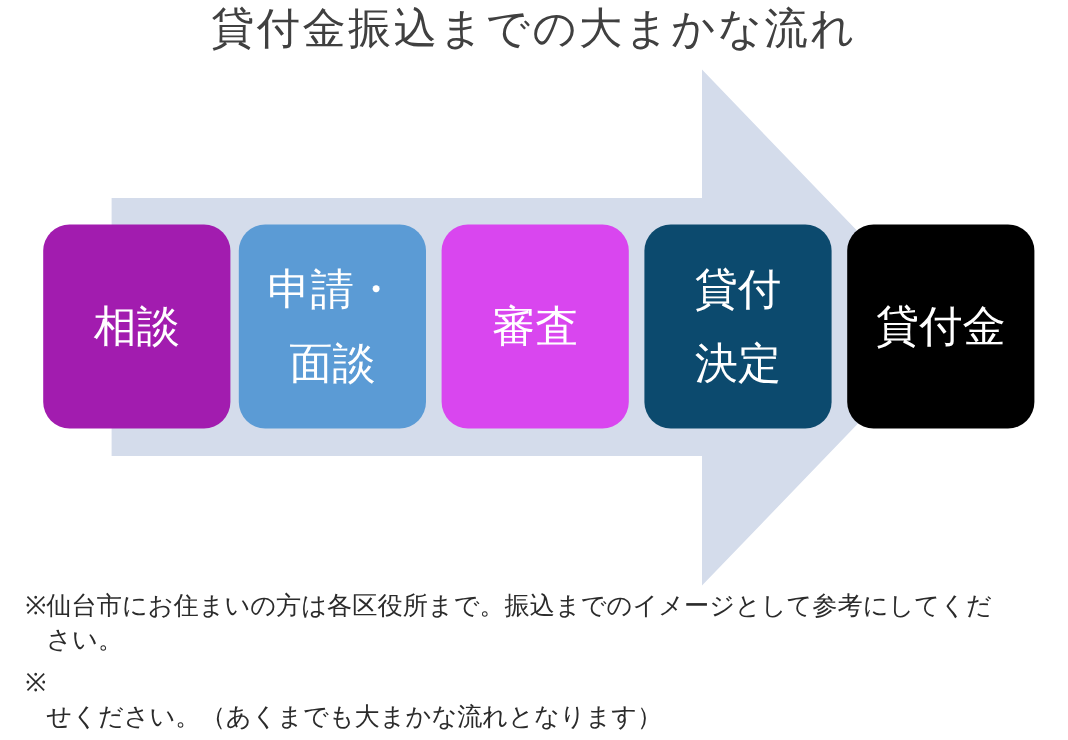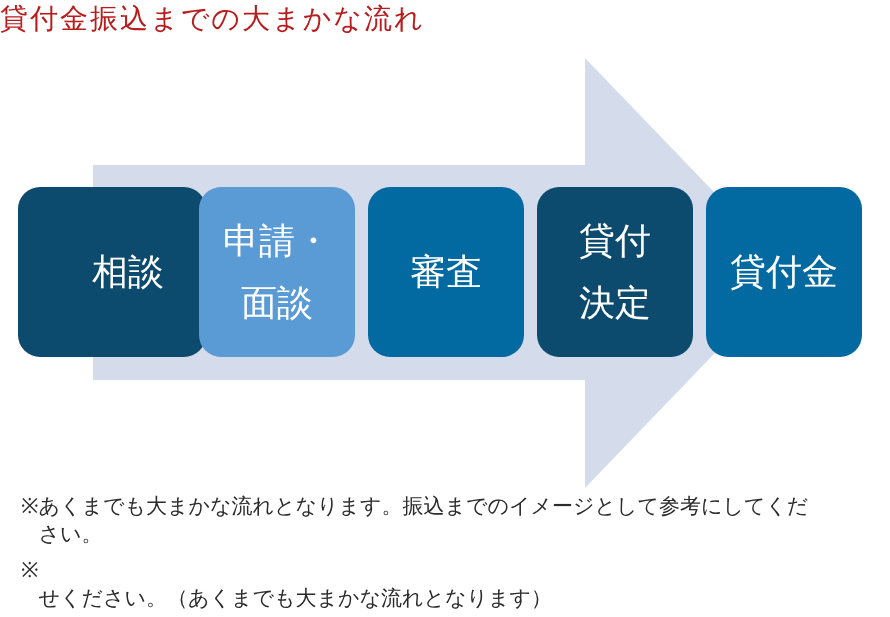--- a/index.html
+++ b/index.html
@@ -14,24 +14,25 @@
     height: 617px;
     background: #ffffff;
     overflow: hidden;
   }
   .title {
     position: absolute;
     top: 0px;
     left: 0;
     width: 100%;
     margin: 0;
-    font-size: 28px;
+    text-align: center;
+    font-size: 36px;
     font-weight: 400;
     letter-spacing: 2px;
-    color: #b91c1c;
+    color: #404040;
     z-index: 3;
   }
   .arrow-svg {
     position: absolute;
     top: 0;
     left: 0;
     z-index: 1;
   }
   .steps {
     position: absolute;
@@ -88,52 +89,52 @@
 <div class="stage">
 
   <h1 class="title">貸付金振込までの大まかな流れ</h1>
 
   <svg class="arrow-svg" width="890" height="617" viewBox="0 0 890 617" aria-hidden="true">
     <polygon points="93,165 585,165 585,58 792,273 585,488 585,380 93,380" fill="#D4DCEB"></polygon>
   </svg>
 
   <div class="steps" style="color: rgb(255, 255, 255);">
 
-    <div class="step" style="left: 18px; background: #0c4a6e; padding-left: 32px;">
+    <div class="step" style="left: 36px; background: #a21caf;">
       <div class="step-line">相談</div>
       <div class="step-line"></div>
     </div>
 
     <div class="step" style="left: 199px; background: rgb(91, 155, 213);">
       <div class="step-line">申請・</div>
       <div class="step-line">面談</div>
     </div>
 
-    <div class="step" style="left: 368px; background: #0369a1;">
+    <div class="step" style="left: 368px; background: #d946ef;">
       <div class="step-line">審査</div>
       <div class="step-line"></div>
     </div>
 
     <div class="step" style="left: 537px; background: #0c4a6e;">
       <div class="step-line">貸付</div>
       <div class="step-line">決定</div>
     </div>
 
-    <div class="step" style="left: 706px; background: #0369a1;">
+    <div class="step" style="left: 706px; background: #000000;">
       <div class="step-line">貸付金</div>
     </div>
 
   </div>
 
   <div class="notes">
 
     <div class="note">
       <span class="note-marker">※</span>
       <span class="note-text">
-        <span>あくまでも大まかな流れとなります。振込までのイメージとして参考にしてくだ</span><br>
+        <span>仙台市にお住まいの方は各区役所まで。振込までのイメージとして参考にしてくだ</span><br>
         <span>さい。</span>
       </span>
     </div>
 
     <div class="note">
       <span class="note-marker">※</span>
       <span class="note-text">
         <br>
         <span>せください。（あくまでも大まかな流れとなります）</span>
       </span>

